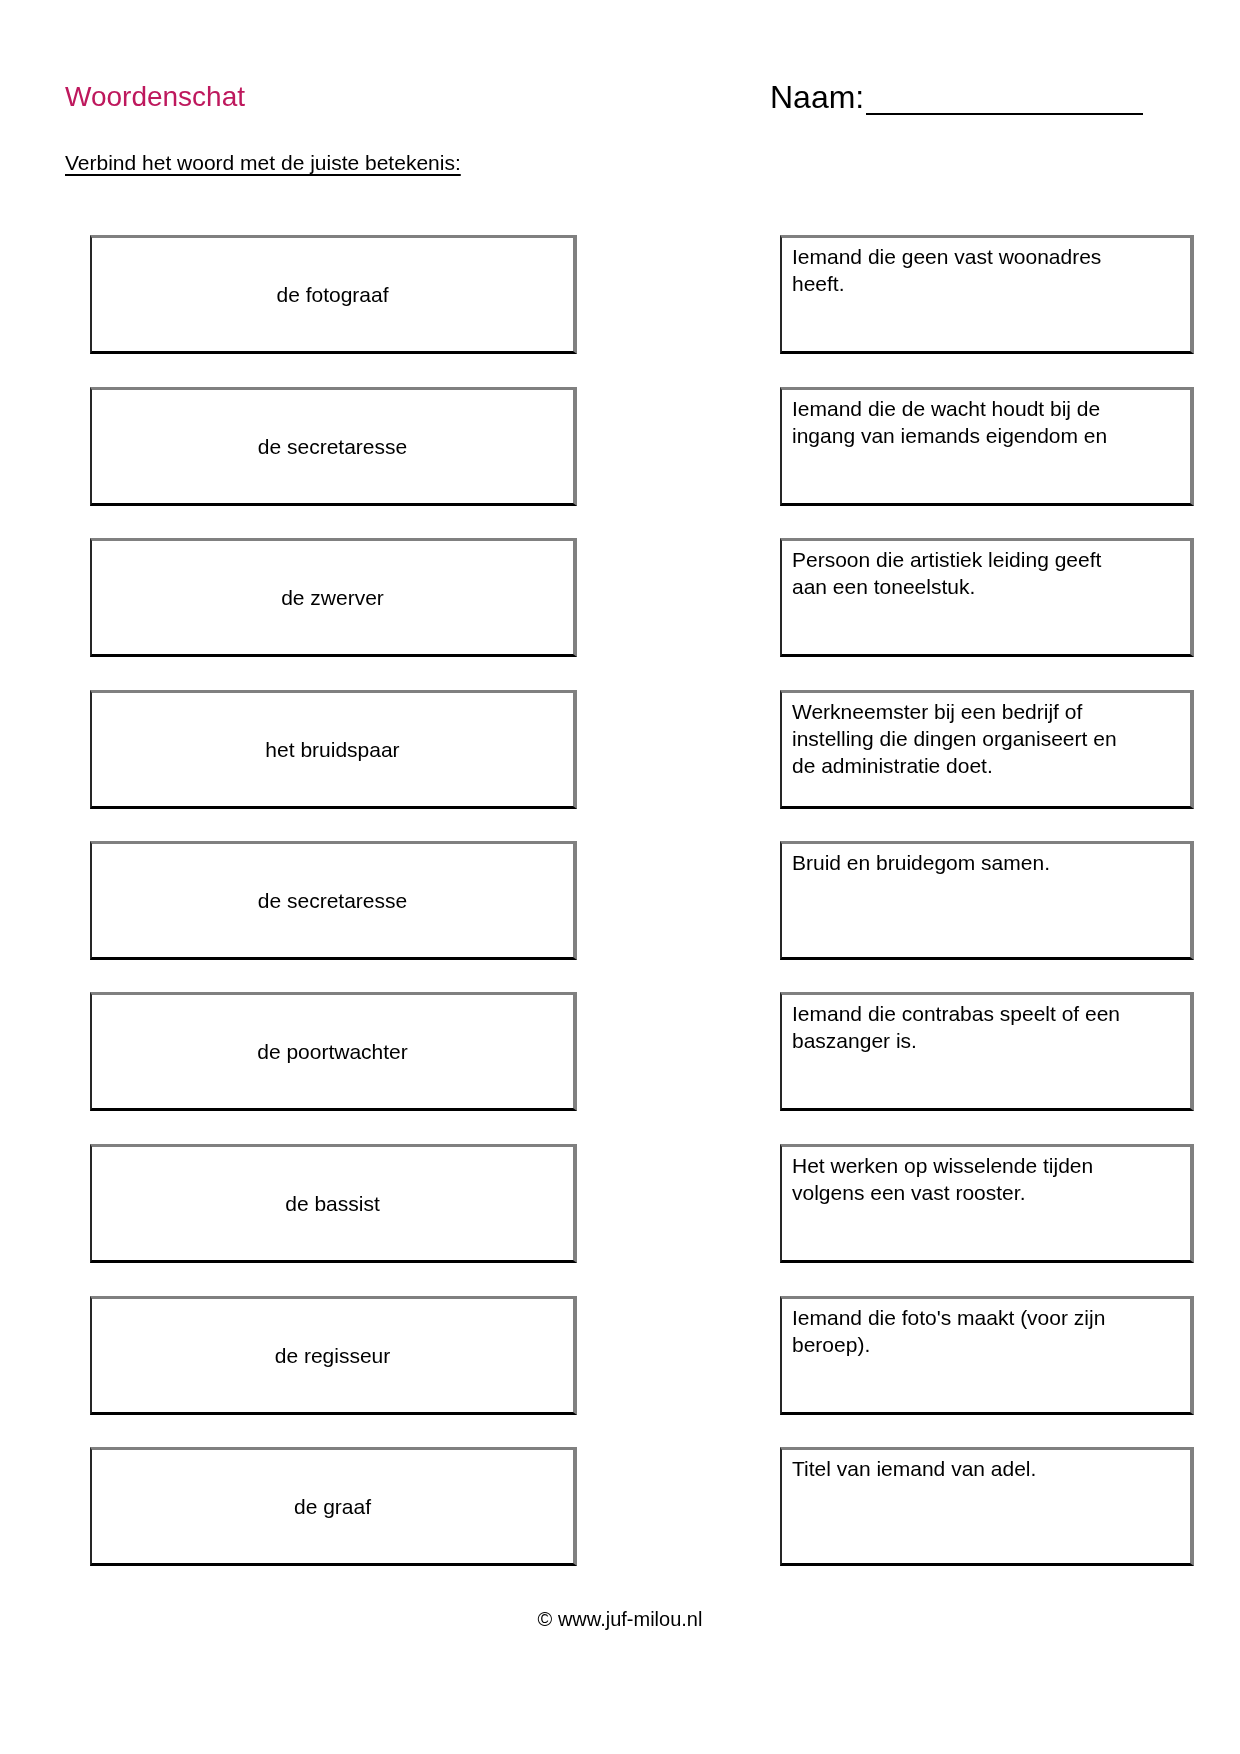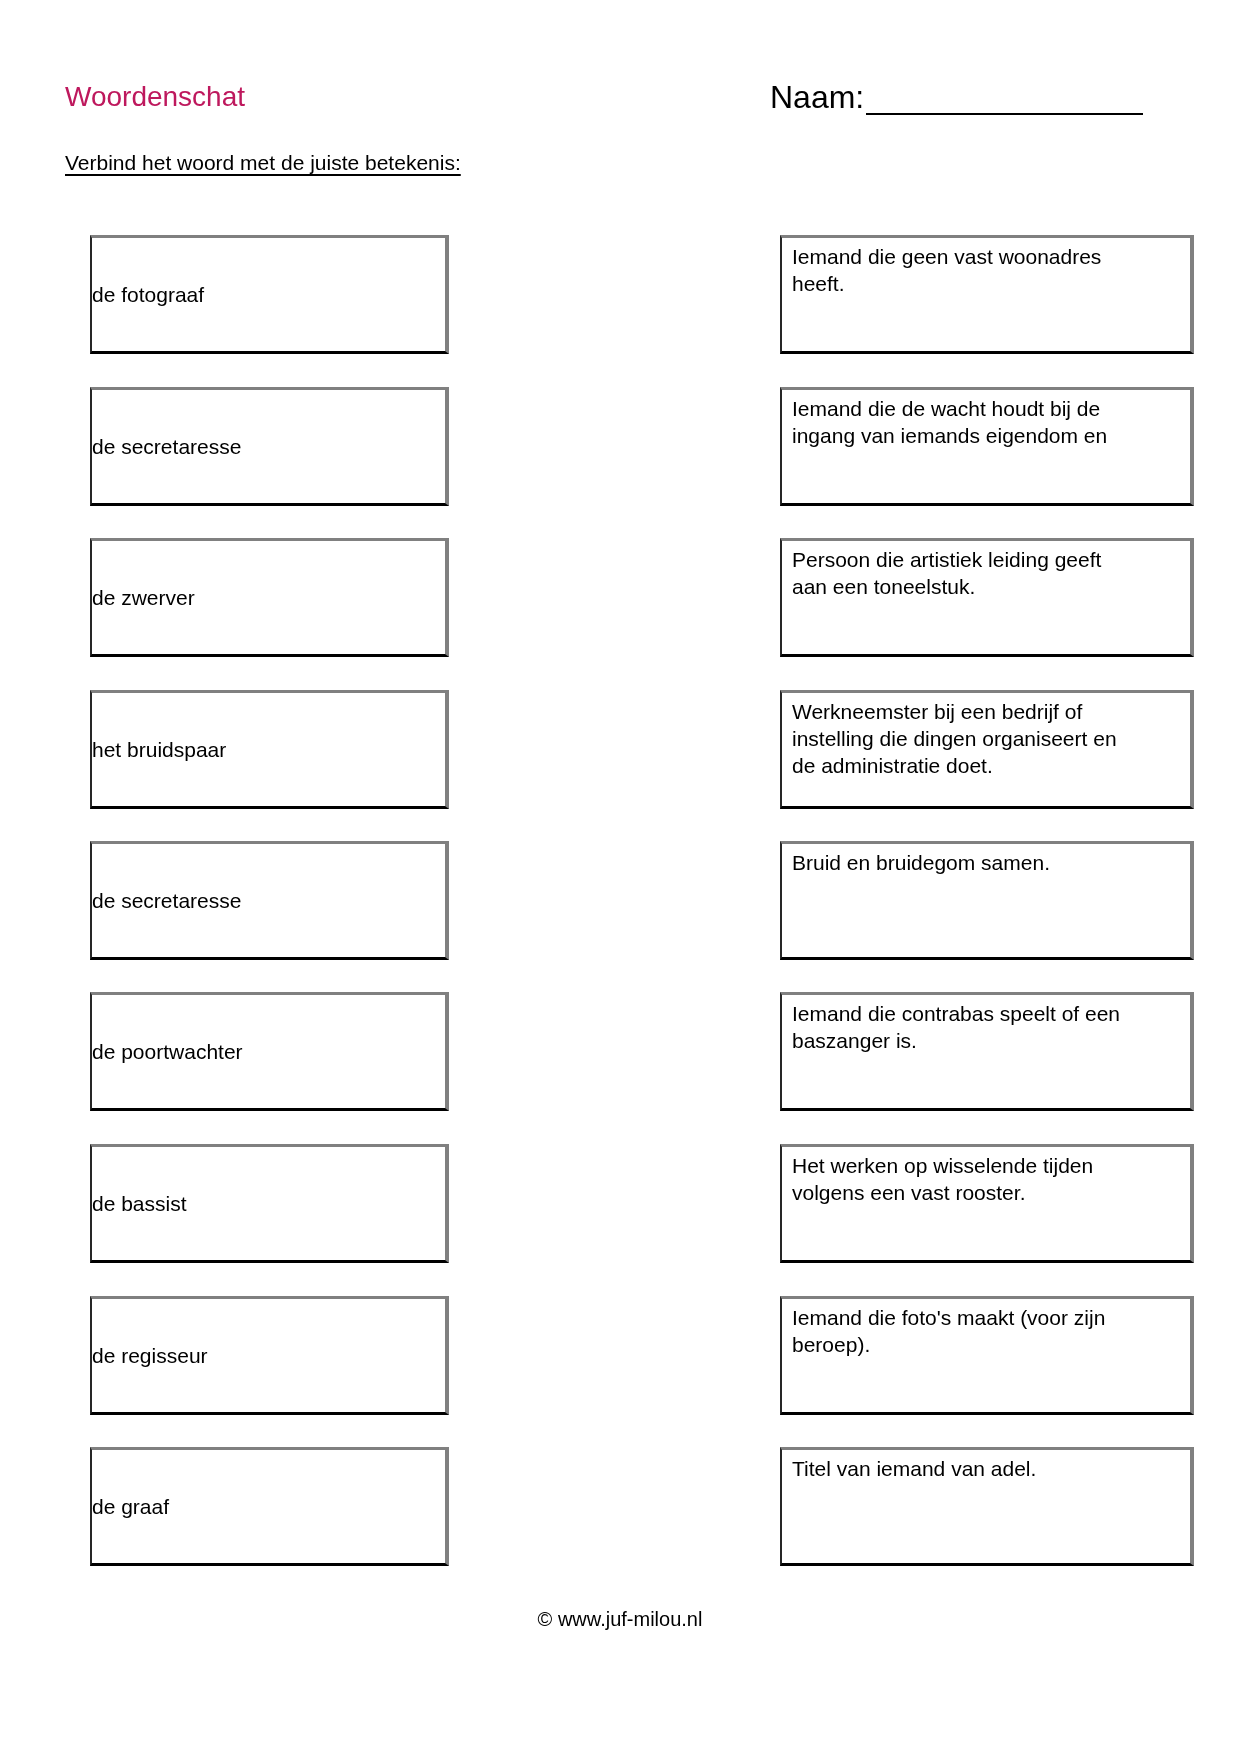--- a/index.html
+++ b/index.html
@@ -56,25 +56,25 @@
   .matchbox {
     position: absolute;
     background: #ffffff;
     border-top: 3px solid #808080;
     border-right: 4px solid #808080;
     border-bottom: 3px solid #000000;
     border-left: 2px solid #262626;
   }
   .wordbox {
     left: 90px;
-    width: 359px;
+    width: 487px;
     height: 119px;
     display: flex;
     align-items: center;
-    justify-content: flex-start;
+    justify-content: center;
     font-size: 21px;
     text-align: center;
   }
   .defbox {
     left: 733px;
     width: 414px;
     height: 119px;
     padding: 5px 8px 5px 10px;
     font-size: 21px;
     margin-left: 47px;

